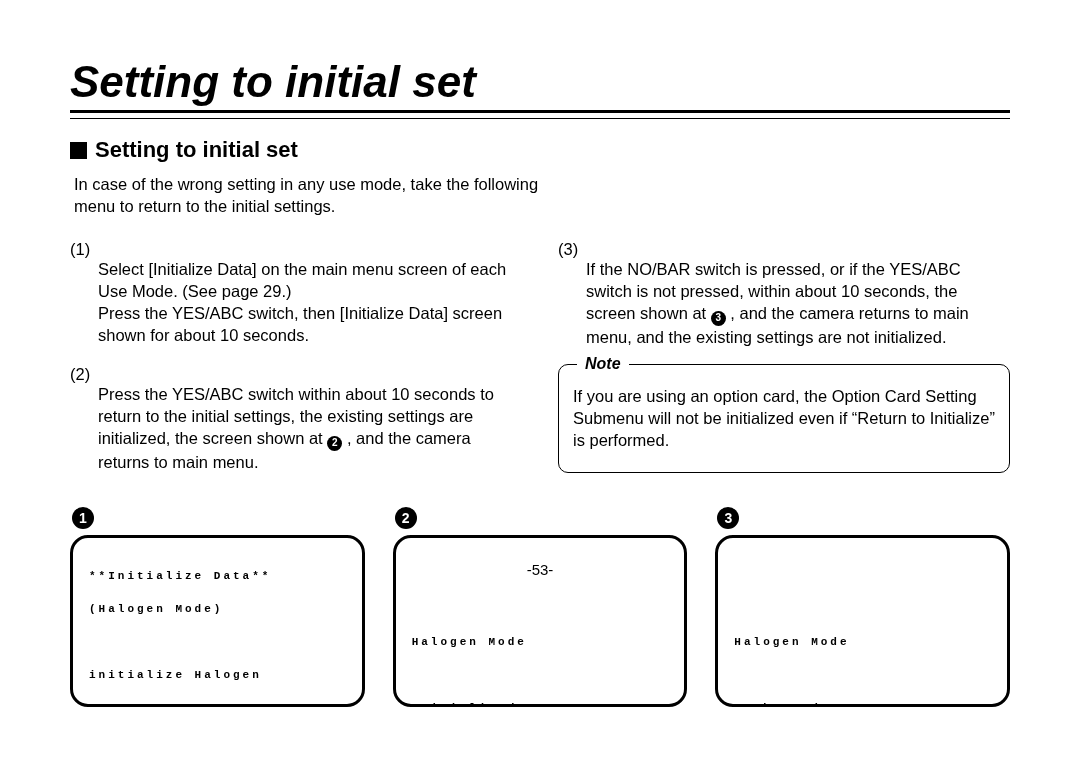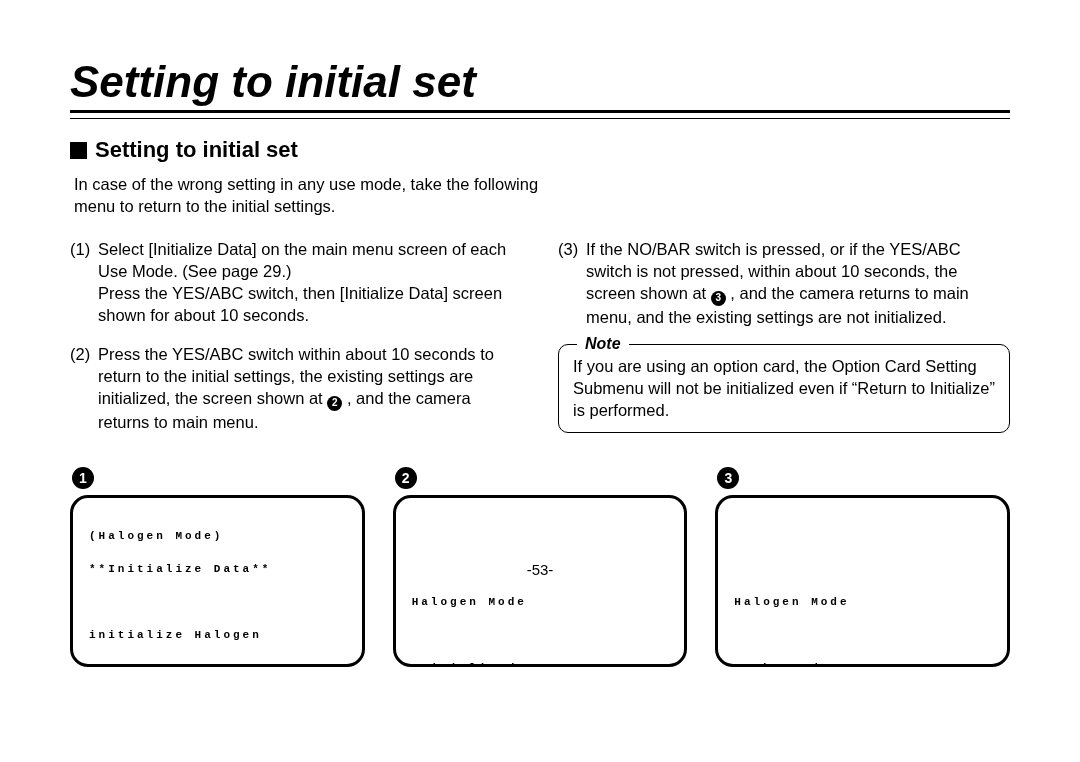--- a/index.html
+++ b/index.html
@@ -66,40 +66,41 @@
   }
   .step {
     display: flex;
     margin-bottom: 16px;
   }
   .step-num {
     flex: 0 0 28px;
   }
   .step-text {
     flex: 1;
+    margin-top: 20px;
   }
   .circ {
     display: inline-flex;
     align-items: center;
     justify-content: center;
     width: 15px;
     height: 15px;
     border-radius: 50%;
     background: #000;
     color: #fff;
     font-weight: 700;
     font-size: 10px;
     vertical-align: -2px;
     line-height: 1;
   }
   .note-box {
     position: relative;
     border: 1.5px solid #000;
     border-radius: 10px;
-    padding: 10px 14px;
+    padding: 20px 14px;
     margin-top: 0;
     font-size: 16.5px;
     line-height: 1.35;
   }
   .note-label {
     position: absolute;
     top: -12px;
     left: 18px;
     background: #fff;
     padding: 0 8px;
@@ -203,22 +204,22 @@
       </div>
 
     </div>
   </div>
 
   <div class="screens">
 
     <div class="screen-wrap">
       <div class="screen-num">1</div>
       <div class="screen-box">
+<div>**Initialize Data**</div>
 <div>(Halogen Mode)</div>
-<div>**Initialize Data**</div>
 <div>&nbsp;</div>
 <div>initialize Halogen</div>
 
 
 
       </div>
     </div>
 
     <div class="screen-wrap">
       <div class="screen-num">2</div>

